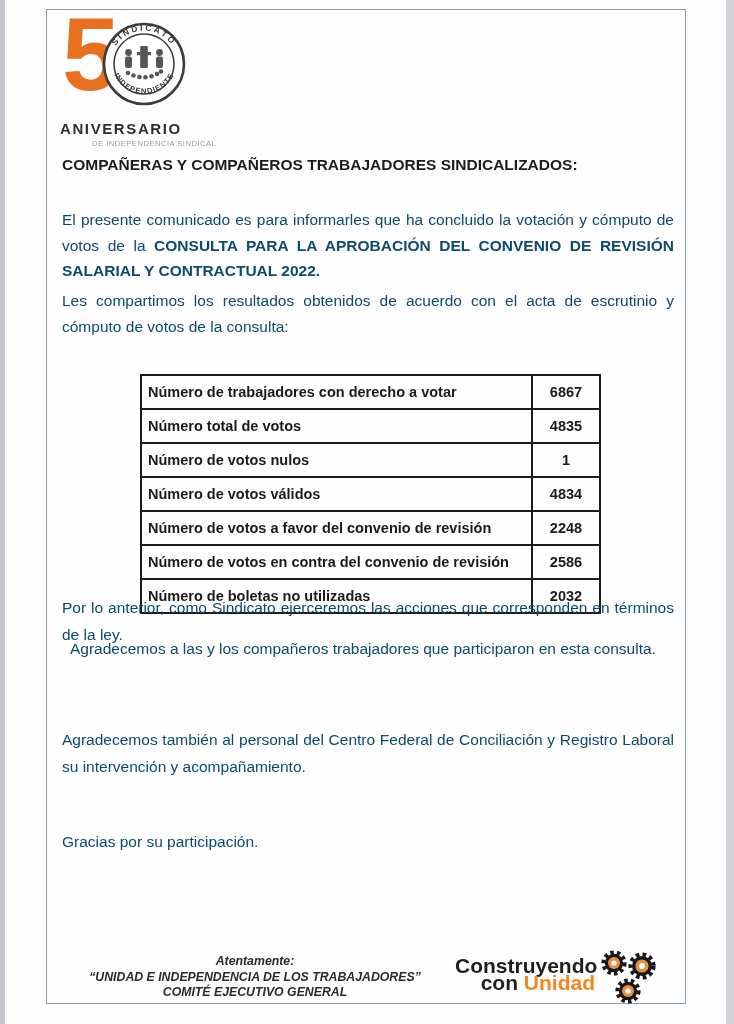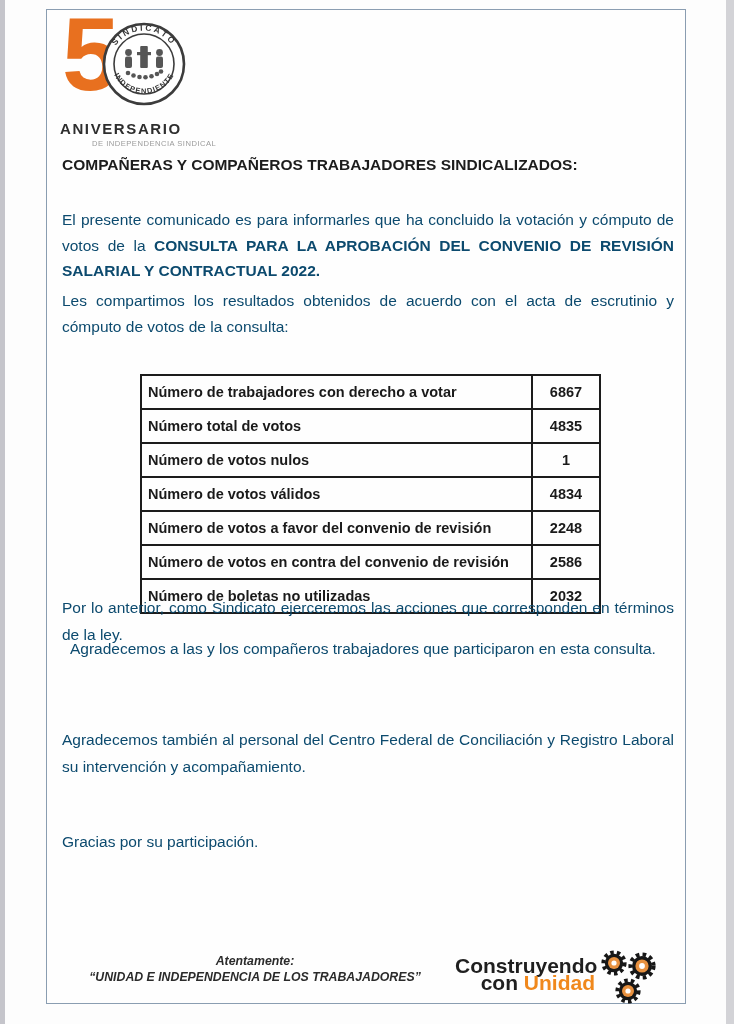--- a/index.html
+++ b/index.html
@@ -153,20 +153,21 @@
   </table>
 
   <p class="bodytext para p3">Por lo anterior, como Sindicato ejerceremos las acciones que corresponden en términos de la ley.</p>
   <p class="bodytext para p4">Agradecemos a las y los compañeros trabajadores que participaron en esta consulta.</p>
   <p class="bodytext para p5">Agradecemos también al personal del Centro Federal de Conciliación y Registro Laboral su intervención y acompañamiento.</p>
   <p class="bodytext para p6">Gracias por su participación.</p>
 
   <div class="footer-left">
     <div>Atentamente:</div>
     <div>“UNIDAD E INDEPENDENCIA DE LOS TRABAJADORES”</div>
+    <div>COMITÉ EJECUTIVO GENERAL</div>
   </div>
 
   <div class="brand">
     <div class="brand-line">Construyendo</div>
     <div class="brand-line"><span>con </span><span class="brand-accent">Unidad</span></div>
   </div>
 
   <svg class="gears" width="60" height="58" viewBox="0 0 60 58">
     <g>
       <circle cx="15" cy="15" r="10.5" fill="none" stroke="#171717" stroke-width="4.2" stroke-dasharray="3.4 3.1"></circle>

